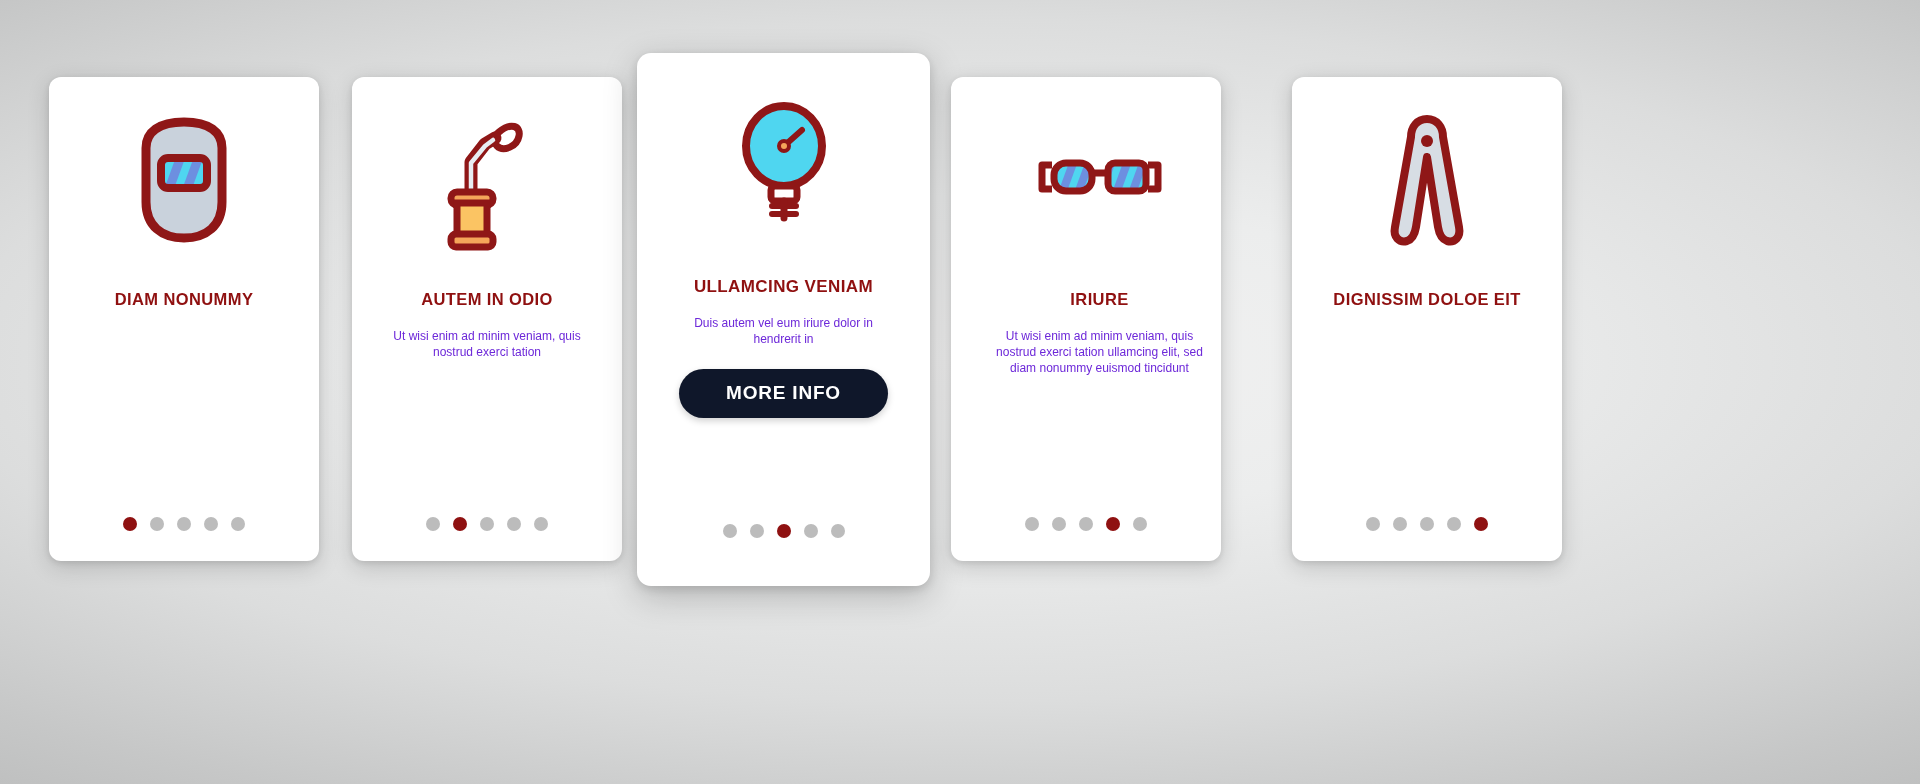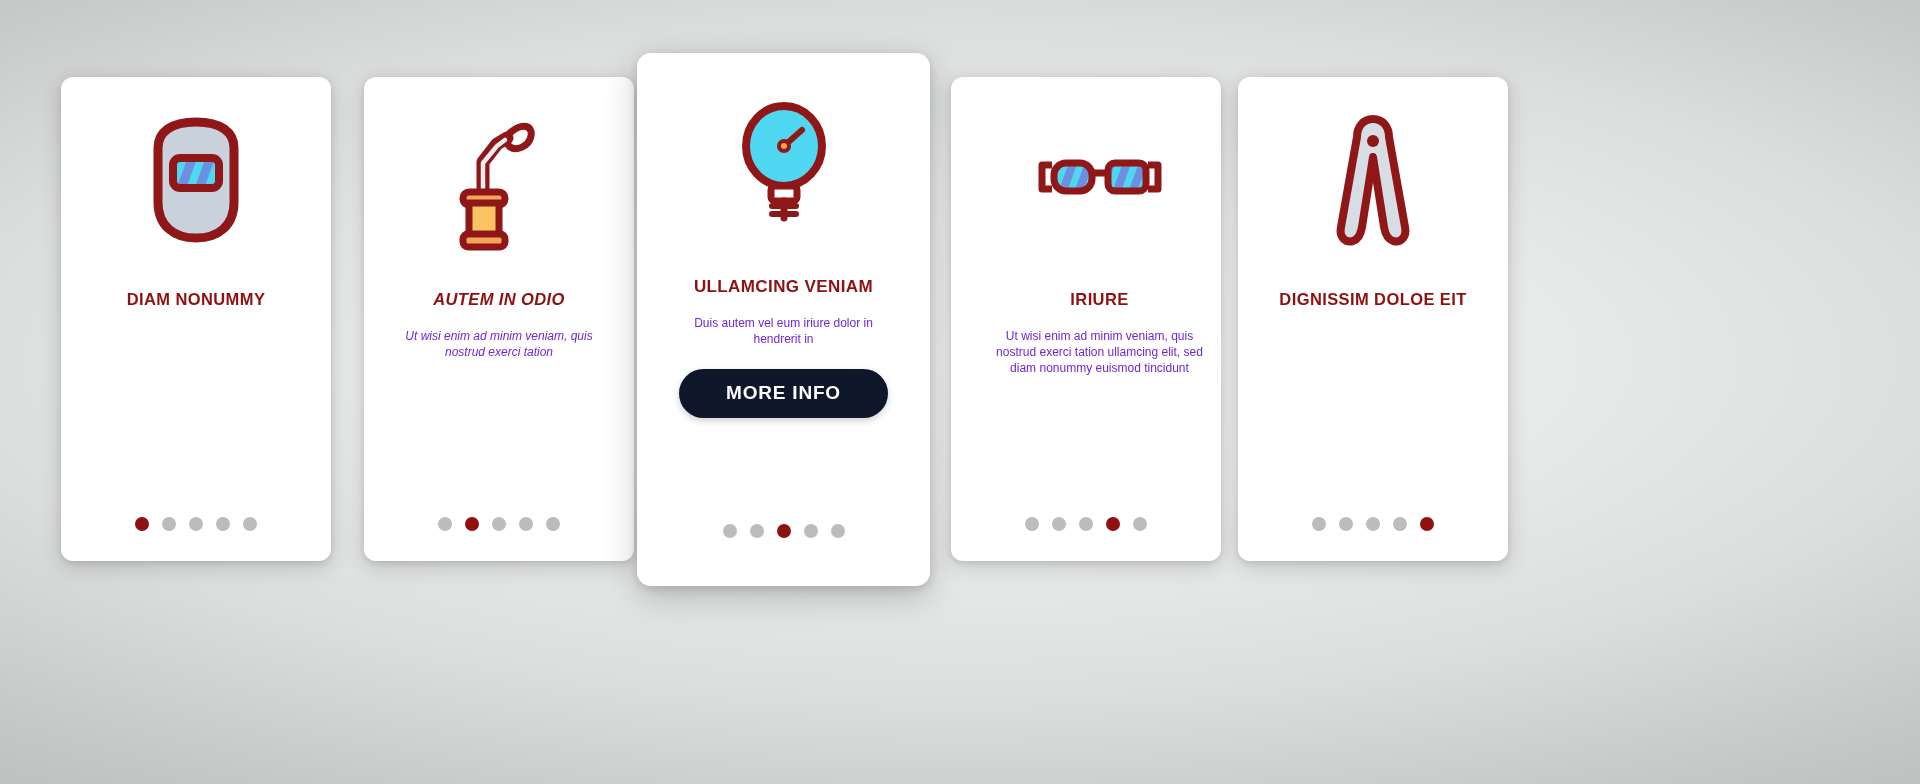--- a/index.html
+++ b/index.html
@@ -32,24 +32,24 @@
     align-items: center;
     overflow: hidden;
   }
 
   
   .card.side {
     top: 77px;
     width: 270px;
     height: 484px;
   }
-  .card-1 { left: 61px; }
-  .card-2 { left: 364px; font-style: italic; }
+  .card-1 { left: 49px; }
+  .card-2 { left: 352px; }
   .card-4 { left: 951px; padding-left: 27px; }
-  .card-5 { left: 1238px; }
+  .card-5 { left: 1292px; }
 
   
   .card.center {
     top: 53px;
     left: 637px;
     width: 293px;
     height: 533px;
     border-radius: 14px;
     box-shadow: 0 10px 34px rgba(0,0,0,0.22), 0 3px 10px rgba(0,0,0,0.12);
   }

